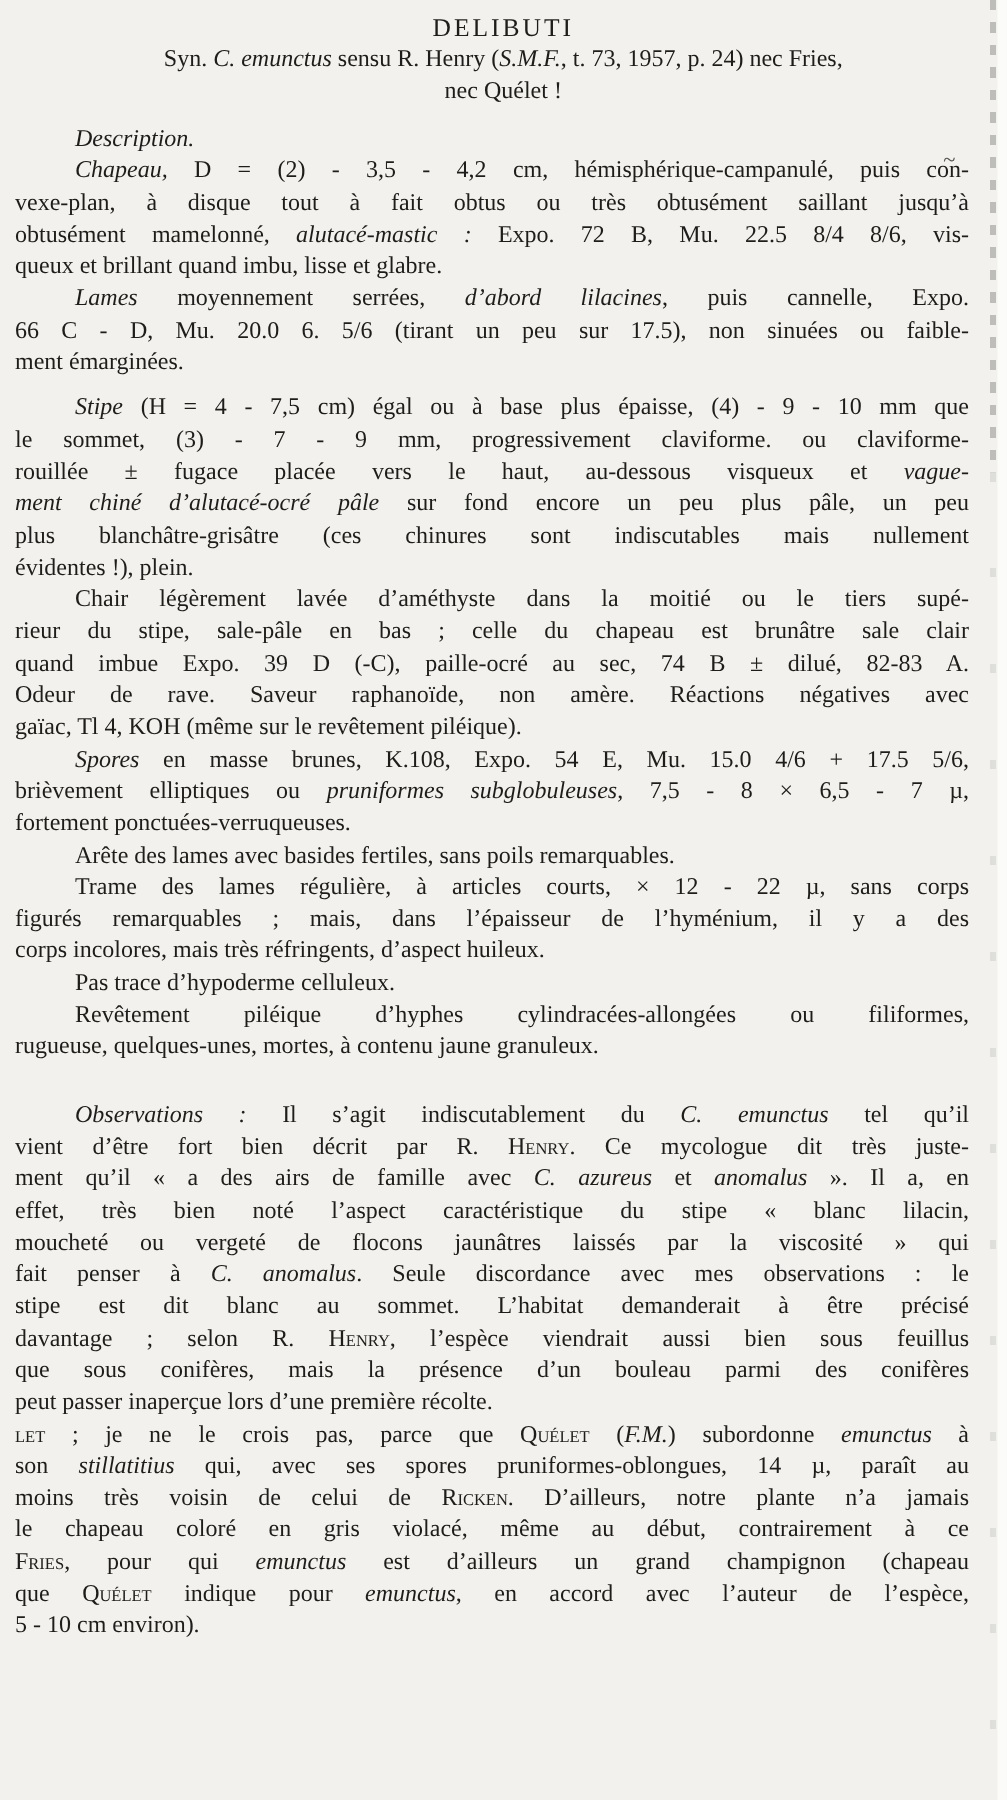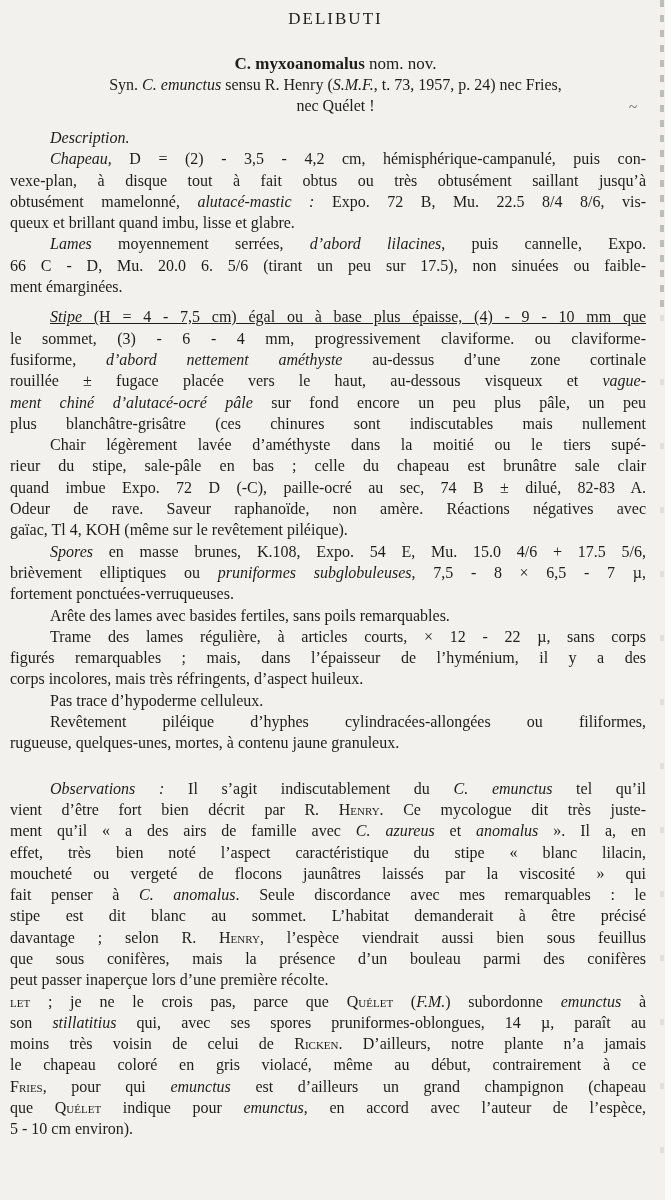--- a/index.html
+++ b/index.html
@@ -89,63 +89,62 @@
 </head>
 <body>
 
 <div class="page" style="--bg: #f2f1ed; --ink: #1e1d1b; --dash: #bdbdba;">
   <div class="edge-strip"></div>
   <div class="edge-dashes-top"></div>
   <div class="edge-dashes-bottom"></div>
 
   <div class="header">
     <div class="h-title">DELIBUTI</div>
-    <div class="sp-title"><span class="b">C. myxoanomalus</span><span> nom. nov.</span></div>
     <div class="syn-line"><span>Syn. </span><span class="i">C. emunctus</span><span> sensu R. Henry (</span><span class="i">S.M.F.</span><span>, t. 73, 1957, p. 24) nec Fries,</span></div>
     <div class="syn-line"><span>nec Quélet !</span></div>
   </div>
 
   <span class="stray">~</span>
 
   <div class="body-text">
       <div class="tline indent last"><span class="i">Description.</span></div>
       <div class="tline indent"><span class="i">Chapeau,</span><span> D = (2) - 3,5 - 4,2 cm, hémisphérique-campanulé, puis con-</span></div>
       <div class="tline"><span>vexe-plan, à disque tout à fait obtus ou très obtusément saillant jusqu’à</span></div>
       <div class="tline"><span>obtusément mamelonné, </span><span class="i">alutacé-mastic :</span><span> Expo. 72 B, Mu. 22.5 8/4 8/6, vis-</span></div>
       <div class="tline last"><span>queux et brillant quand imbu, lisse et glabre.</span></div>
       <div class="tline indent"><span class="i">Lames</span><span> moyennement serrées, </span><span class="i">d’abord lilacines</span><span>, puis cannelle, Expo.</span></div>
       <div class="tline"><span>66 C - D, Mu. 20.0 6. 5/6 (tirant un peu sur 17.5), non sinuées ou faible-</span></div>
       <div class="tline last"><span>ment émarginées.</span></div>
-      <div class="tline indent" style="margin-top: 9px; text-decoration: underline;"><span class="i">Stipe</span><span> (H = 4 - 7,5 cm) égal ou à base plus épaisse, (4) - 9 - 10 mm que</span></div>
-      <div class="tline"><span>le sommet, (3) - 6 - 4 mm, progressivement claviforme. ou claviforme-</span></div>
-      <div class="tline"><span>fusiforme, </span><span class="i">d’abord nettement améthyste</span><span> au-dessus d’une zone cortinale</span></div>
+      <div class="tline indent" style="margin-top: 9px;"><span class="i">Stipe</span><span> (H = 4 - 7,5 cm) égal ou à base plus épaisse, (4) - 9 - 10 mm que</span></div>
+      <div class="tline"><span>le sommet, (3) - 7 - 9 mm, progressivement claviforme. ou claviforme-</span></div>
       <div class="tline"><span>rouillée ± fugace placée vers le haut, au-dessous visqueux et </span><span class="i">vague-</span></div>
       <div class="tline"><span class="i">ment chiné d’alutacé-ocré pâle</span><span> sur fond encore un peu plus pâle, un peu</span></div>
       <div class="tline"><span>plus blanchâtre-grisâtre (ces chinures sont indiscutables mais nullement</span></div>
+      <div class="tline last"><span>évidentes !), plein.</span></div>
       <div class="tline indent"><span>Chair légèrement lavée d’améthyste dans la moitié ou le tiers supé-</span></div>
       <div class="tline"><span>rieur du stipe, sale-pâle en bas ; celle du chapeau est brunâtre sale clair</span></div>
-      <div class="tline"><span>quand imbue Expo. 72 D (-C), paille-ocré au sec, 74 B ± dilué, 82-83 A.</span></div>
+      <div class="tline"><span>quand imbue Expo. 39 D (-C), paille-ocré au sec, 74 B ± dilué, 82-83 A.</span></div>
       <div class="tline"><span>Odeur de rave. Saveur raphanoïde, non amère. Réactions négatives avec</span></div>
       <div class="tline last"><span>gaïac, Tl 4, KOH (même sur le revêtement piléique).</span></div>
       <div class="tline indent"><span class="i">Spores</span><span> en masse brunes, K.108, Expo. 54 E, Mu. 15.0 4/6 + 17.5 5/6,</span></div>
       <div class="tline"><span>brièvement elliptiques ou </span><span class="i">pruniformes subglobuleuses</span><span>, 7,5 - 8 × 6,5 - 7 µ,</span></div>
       <div class="tline last"><span>fortement ponctuées-verruqueuses.</span></div>
       <div class="tline indent last"><span>Arête des lames avec basides fertiles, sans poils remarquables.</span></div>
       <div class="tline indent"><span>Trame des lames régulière, à articles courts, × 12 - 22 µ, sans corps</span></div>
       <div class="tline"><span>figurés remarquables ; mais, dans l’épaisseur de l’hyménium, il y a des</span></div>
       <div class="tline last"><span>corps incolores, mais très réfringents, d’aspect huileux.</span></div>
       <div class="tline indent last"><span>Pas trace d’hypoderme celluleux.</span></div>
       <div class="tline indent"><span>Revêtement piléique d’hyphes cylindracées-allongées ou filiformes,</span></div>
       <div class="tline last"><span>rugueuse, quelques-unes, mortes, à contenu jaune granuleux.</span></div>
       <div class="tline indent" style="margin-top: 24px;"><span class="i">Observations :</span><span> Il s’agit indiscutablement du </span><span class="i">C. emunctus</span><span> tel qu’il</span></div>
       <div class="tline"><span>vient d’être fort bien décrit par R. </span><span class="sc">Henry</span><span>. Ce mycologue dit très juste-</span></div>
       <div class="tline"><span>ment qu’il « a des airs de famille avec </span><span class="i">C. azureus</span><span> et </span><span class="i">anomalus</span><span> ». Il a, en</span></div>
       <div class="tline"><span>effet, très bien noté l’aspect caractéristique du stipe « blanc lilacin,</span></div>
       <div class="tline"><span>moucheté ou vergeté de flocons jaunâtres laissés par la viscosité » qui</span></div>
-      <div class="tline"><span>fait penser à </span><span class="i">C. anomalus</span><span>. Seule discordance avec mes remarquables : le</span></div>
+      <div class="tline"><span>fait penser à </span><span class="i">C. anomalus</span><span>. Seule discordance avec mes observations : le</span></div>
       <div class="tline"><span>stipe est dit blanc au sommet. L’habitat demanderait à être précisé</span></div>
       <div class="tline"><span>davantage ; selon R. </span><span class="sc">Henry</span><span>, l’espèce viendrait aussi bien sous feuillus</span></div>
       <div class="tline"><span>que sous conifères, mais la présence d’un bouleau parmi des conifères</span></div>
       <div class="tline last"><span>peut passer inaperçue lors d’une première récolte.</span></div>
       <div class="tline"><span class="sc">let</span><span> ; je ne le crois pas, parce que </span><span class="sc">Quélet</span><span> (</span><span class="i">F.M.</span><span>) subordonne </span><span class="i">emunctus</span><span> à</span></div>
       <div class="tline"><span>son </span><span class="i">stillatitius</span><span> qui, avec ses spores pruniformes-oblongues, 14 µ, paraît au</span></div>
       <div class="tline"><span>moins très voisin de celui de </span><span class="sc">Ricken</span><span>. D’ailleurs, notre plante n’a jamais</span></div>
       <div class="tline"><span>le chapeau coloré en gris violacé, même au début, contrairement à ce</span></div>
       <div class="tline"><span class="sc">Fries</span><span>, pour qui </span><span class="i">emunctus</span><span> est d’ailleurs un grand champignon (chapeau</span></div>
       <div class="tline"><span>que </span><span class="sc">Quélet</span><span> indique pour </span><span class="i">emunctus</span><span>, en accord avec l’auteur de l’espèce,</span></div>

